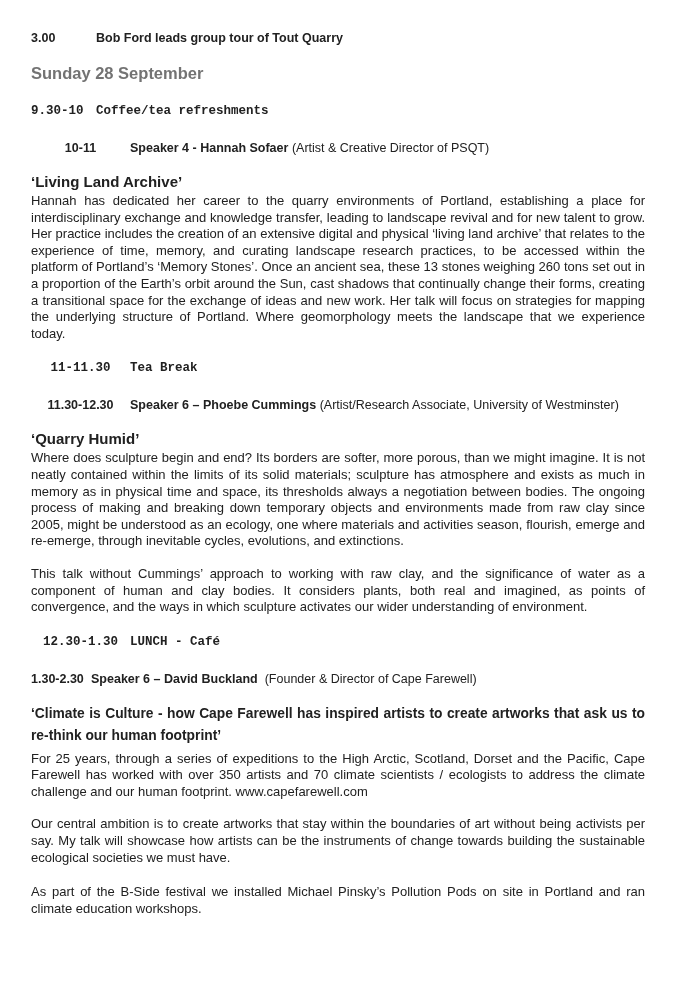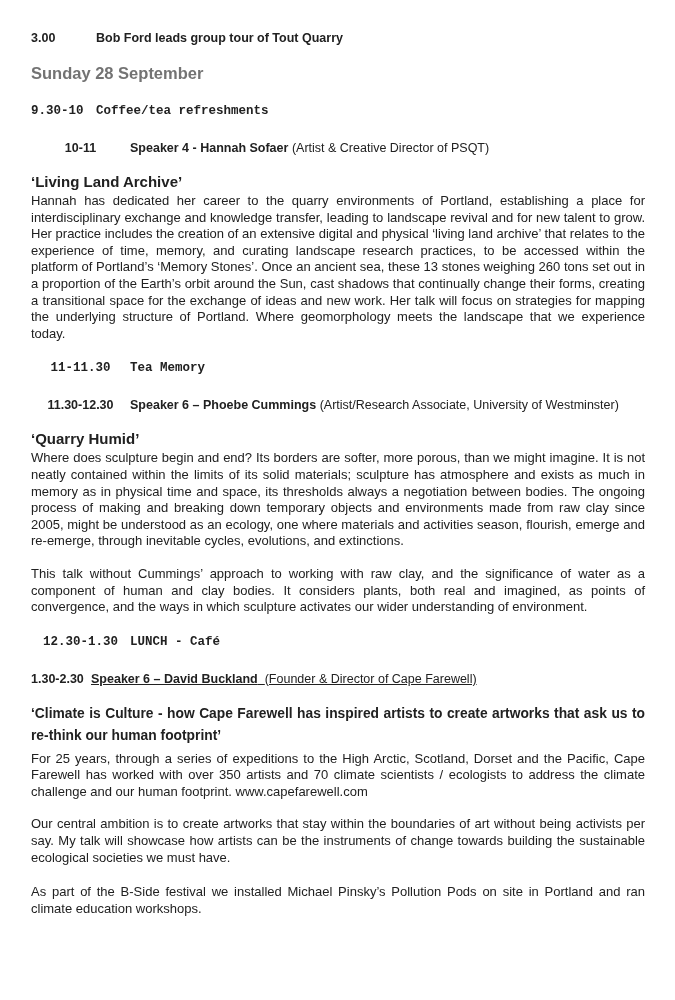--- a/index.html
+++ b/index.html
@@ -64,21 +64,21 @@
   
   .para {
     font-size: 13px;
     line-height: 16.6px;
     text-align: justify;
     margin: 0 0 16px 0;
   }
   .para.last { margin-bottom: 18px; }
   .mb18 { margin-bottom: 18px; }
   .mb21 { margin-bottom: 21px; font-family: Liberation Mono, monospace; }
-  .mb14 { margin-bottom: 14px; text-decoration: underline; }
+  .mb14 { margin-bottom: 14px; }
 </style>
 </head>
 <body>
 
 <div class="page">
 
   <div class="row mb18">
     <span class="time t65">3.00</span><span>Bob Ford leads group tour of Tout Quarry</span>
   </div>
 
@@ -89,21 +89,21 @@
   </div>
 
   <div class="row mb18">
     <span class="time t99">10-11</span><span>Speaker 4 -  Hannah Sofaer</span>&nbsp;<span class="aff">(Artist &amp; Creative Director of PSQT)</span>
   </div>
 
   <div class="talk-title">‘Living Land Archive’</div>
   <p class="para last">Hannah has dedicated her career to the quarry environments of Portland, establishing a place for interdisciplinary exchange and knowledge transfer, leading to landscape revival and for new talent to grow. Her practice includes the creation of an extensive digital and physical ‘living land archive’ that relates to the experience of time, memory, and curating landscape research practices, to be accessed within the platform of Portland’s ‘Memory Stones’. Once an ancient sea, these 13 stones weighing 260 tons set out in a proportion of the Earth’s orbit around the Sun, cast shadows that continually change their forms, creating a transitional space for the exchange of ideas and new work. Her talk will focus on strategies for mapping the underlying structure of Portland. Where geomorphology meets the landscape that we experience today.</p>
 
   <div class="row mb21">
-    <span class="time t99">11-11.30</span><span>Tea Memory</span>
+    <span class="time t99">11-11.30</span><span>Tea Break</span>
   </div>
 
   <div class="row mb18">
     <span class="time t99">11.30-12.30</span><span>Speaker 6 – Phoebe Cummings</span>&nbsp;<span class="aff">(Artist/Research Associate, University of Westminster)</span>
   </div>
 
   <div class="talk-title">‘Quarry Humid’</div>
   <p class="para">Where does sculpture begin and end?  Its borders are softer, more porous, than we might imagine.  It is not neatly contained within the limits of its solid materials; sculpture has atmosphere and exists as much in memory as in physical time and space, its thresholds always a negotiation between bodies.  The ongoing process of making and breaking down temporary objects and environments made from raw clay since 2005, might be understood as an ecology, one where materials and activities season, flourish, emerge and re-emerge, through inevitable cycles, evolutions, and extinctions.</p>
   <p class="para last">This talk without Cummings’ approach to working with raw clay, and the significance of water as a component of human and clay bodies. It considers plants, both real and imagined, as points of convergence, and the ways in which sculpture activates our wider understanding of environment.</p>
 

